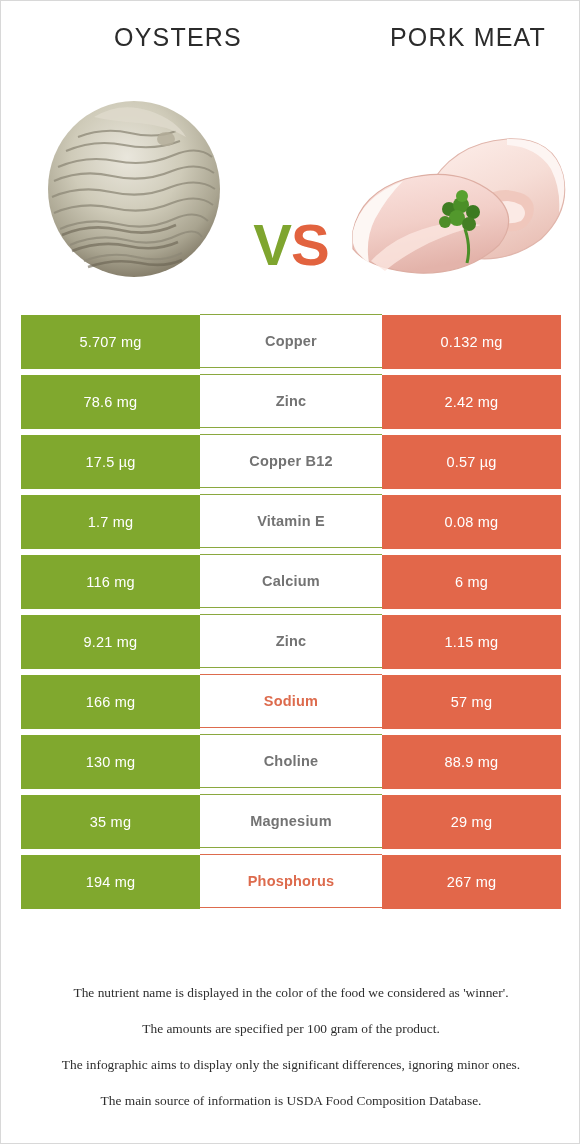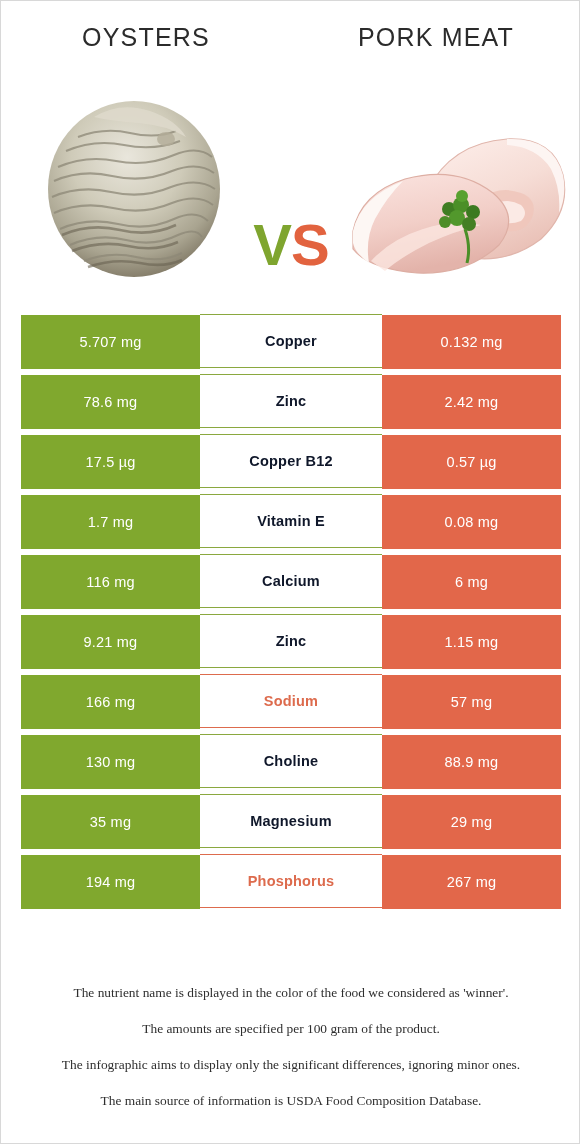--- a/index.html
+++ b/index.html
@@ -31,20 +31,21 @@
     align-items: center;
   }
   .header-title {
     color: #2b2b2b;
     font-size: 25px;
     font-weight: 300;
     letter-spacing: 1.2px;
     text-align: center;
     white-space: nowrap;
     font-family: "Liberation Sans", sans-serif;
+    padding-left: 32px;
   }
   .title-left {
     position: absolute;
     left: 0;
     width: 290px;
     text-align: center;
   }
   .title-right {
     position: absolute;
     left: 290px;
@@ -126,21 +127,21 @@
   }
   .cell-mid.pork-win {
     border-top-color: #dd6b4d;
     border-bottom-color: #dd6b4d;
   }
   .cell-right {
     width: 179px;
     background: #e2674a;
     color: #ffffff;
   }
-  .label-green { color: #0f172a; }
+  .label-green { color: #737373; }
   .label-red   { color: #dd6b4d; }
 
   
   .footer {
     position: absolute;
     left: 30px;
     top: 966px;
     width: 520px;
     text-align: center;
     color: #2e2e2e;

